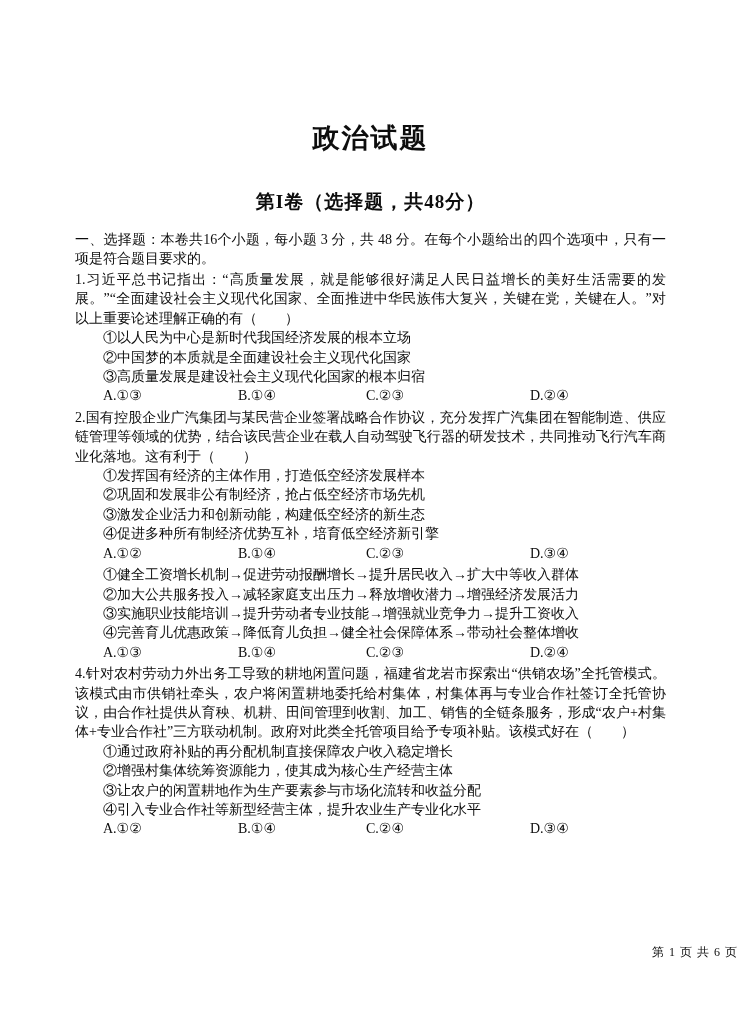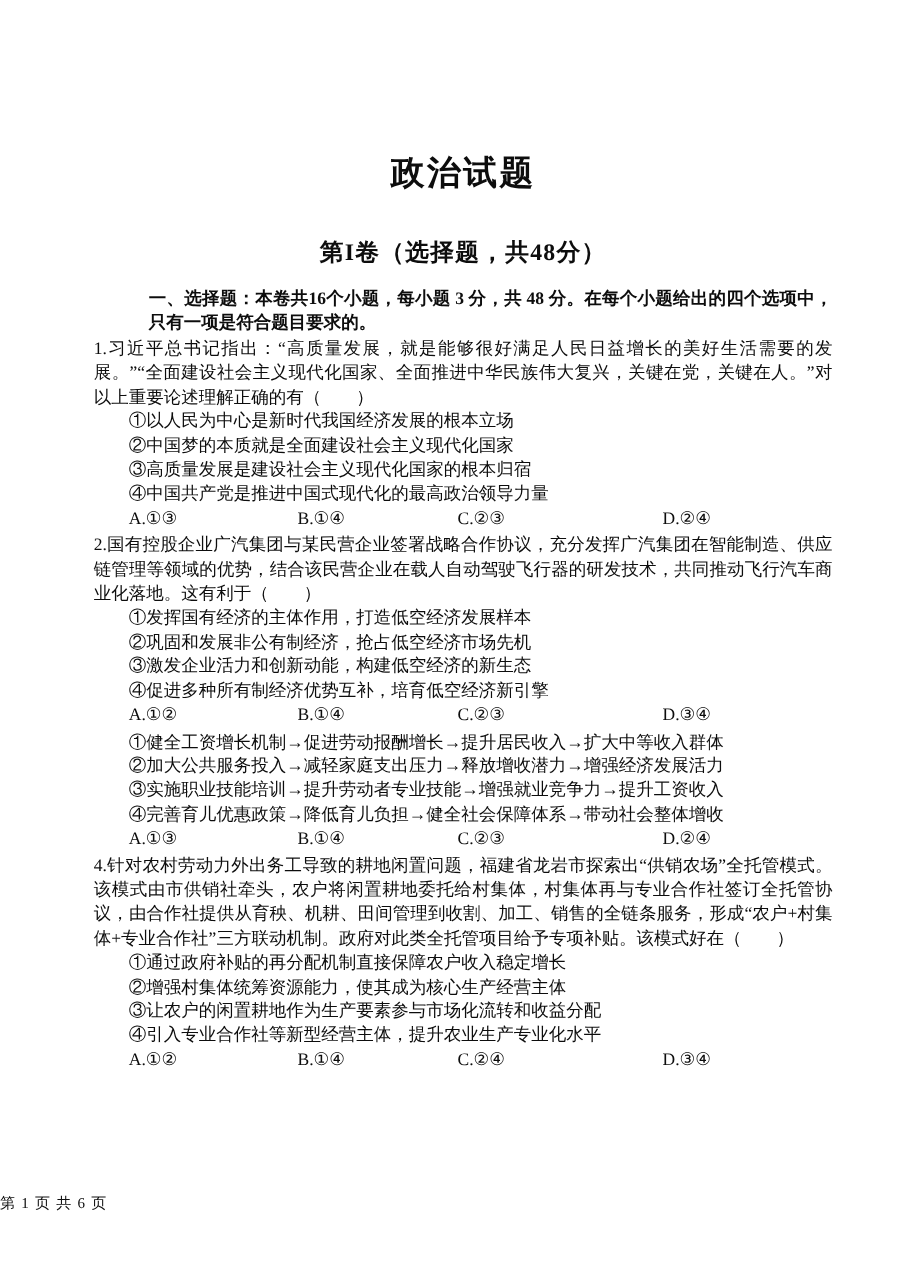--- a/index.html
+++ b/index.html
@@ -24,26 +24,25 @@
     letter-spacing: 2px;
   }
   .section-title {
     text-align: center;
     font-size: 19px;
     font-weight: 700;
     margin-top: 33px;
     letter-spacing: 1px;
   }
   .instructions {
-    font-weight: 700;
+    font-weight: 400;
     font-size: 14px;
     line-height: 19px;
     margin-top: 15px;
     text-align: justify;
-    margin-left: 44px;
   }
   .question { margin-top: 2px; }
   .stem {
     font-size: 14px;
     line-height: 19.4px;
     text-align: justify;
   }
   .item {
     font-size: 14px;
     line-height: 19.4px;
@@ -56,22 +55,22 @@
     display: flex;
   }
   .choice { display: inline-block; }
   .choice:nth-child(1) { width: 127px; }
   .choice:nth-child(2) { width: 128px; margin-left: 8px; }
   .choice:nth-child(3) { width: 164px; }
   .footer {
     position: absolute;
     left: 0;
     right: 0;
-    bottom: 50px;
-    text-align: left;
+    bottom: 60px;
+    text-align: right;
     font-size: 12px;
     letter-spacing: 1px;
     margin-top: 27px;
   }
 </style>
 </head>
 <body>
 
 <div class="page">
 
@@ -79,21 +78,20 @@
 
   <h2 class="section-title">第I卷（选择题，共48分）</h2>
 
   <p class="instructions">一、选择题：本卷共16个小题，每小题 3 分，共 48 分。在每个小题给出的四个选项中，只有一项是符合题目要求的。</p>
 
   <div class="question">
     <p class="stem">1.习近平总书记指出：“高质量发展，就是能够很好满足人民日益增长的美好生活需要的发展。”“全面建设社会主义现代化国家、全面推进中华民族伟大复兴，关键在党，关键在人。”对以上重要论述理解正确的有（　　）</p>
     <p class="item">①以人民为中心是新时代我国经济发展的根本立场</p>
     <p class="item">②中国梦的本质就是全面建设社会主义现代化国家</p>
     <p class="item">③高质量发展是建设社会主义现代化国家的根本归宿</p>
-    <p class="item">④中国共产党是推进中国式现代化的最高政治领导力量</p>
     <div class="choices">
       <span class="choice">A.①③</span>
       <span class="choice">B.①④</span>
       <span class="choice">C.②③</span>
       <span class="choice">D.②④</span>
     </div>
   </div>
 
   <div class="question">
     <p class="stem">2.国有控股企业广汽集团与某民营企业签署战略合作协议，充分发挥广汽集团在智能制造、供应链管理等领域的优势，结合该民营企业在载人自动驾驶飞行器的研发技术，共同推动飞行汽车商业化落地。这有利于（　　）</p>

